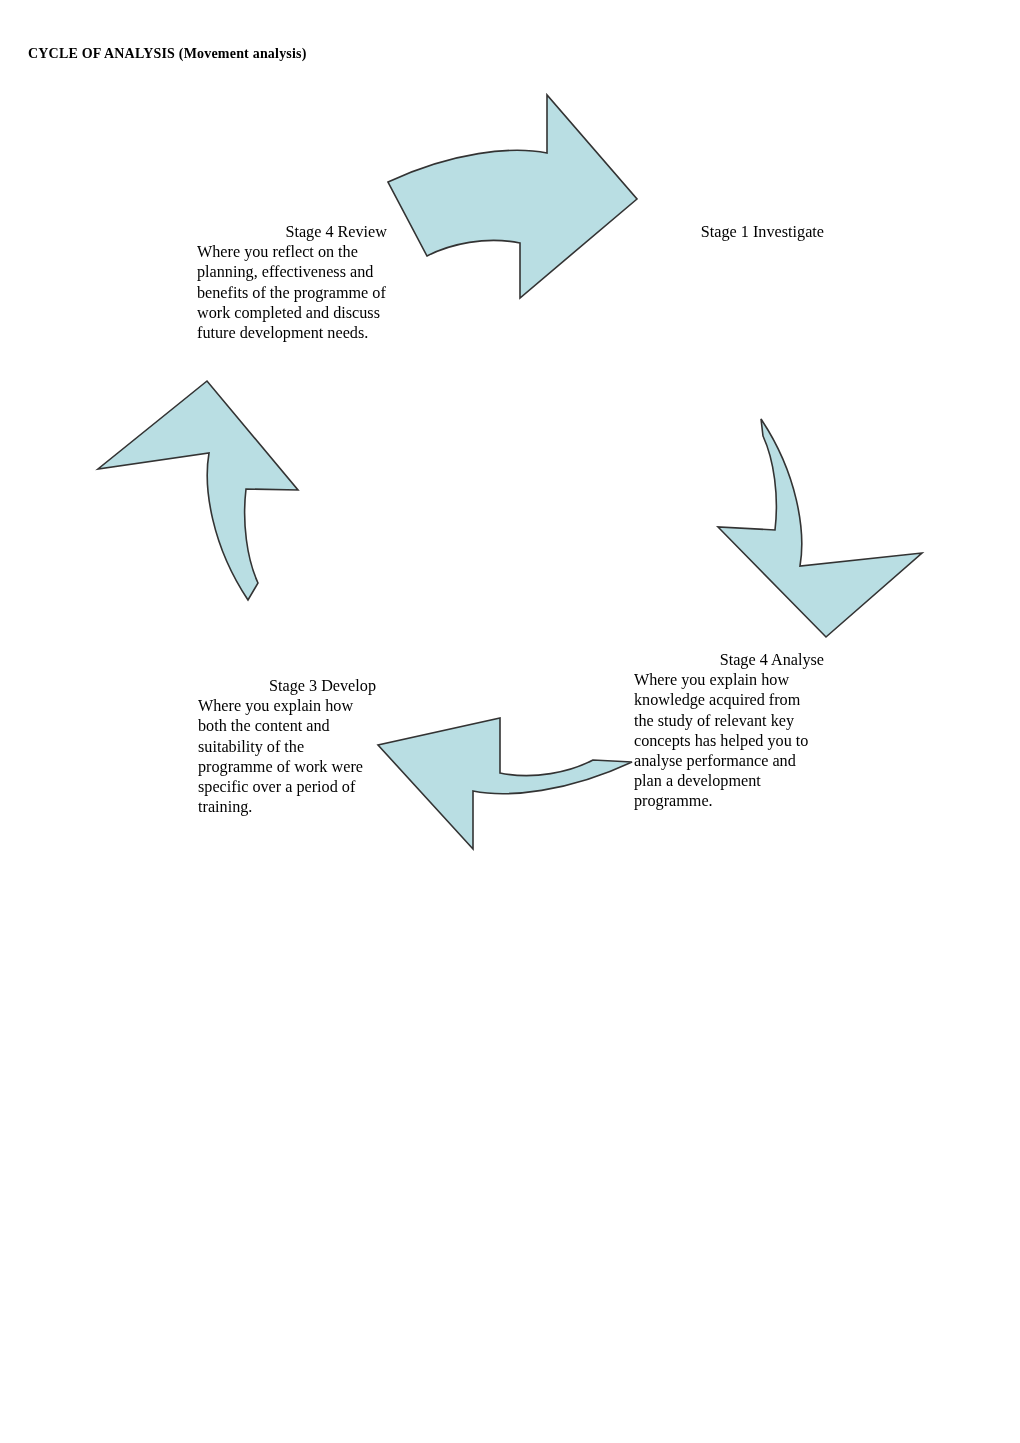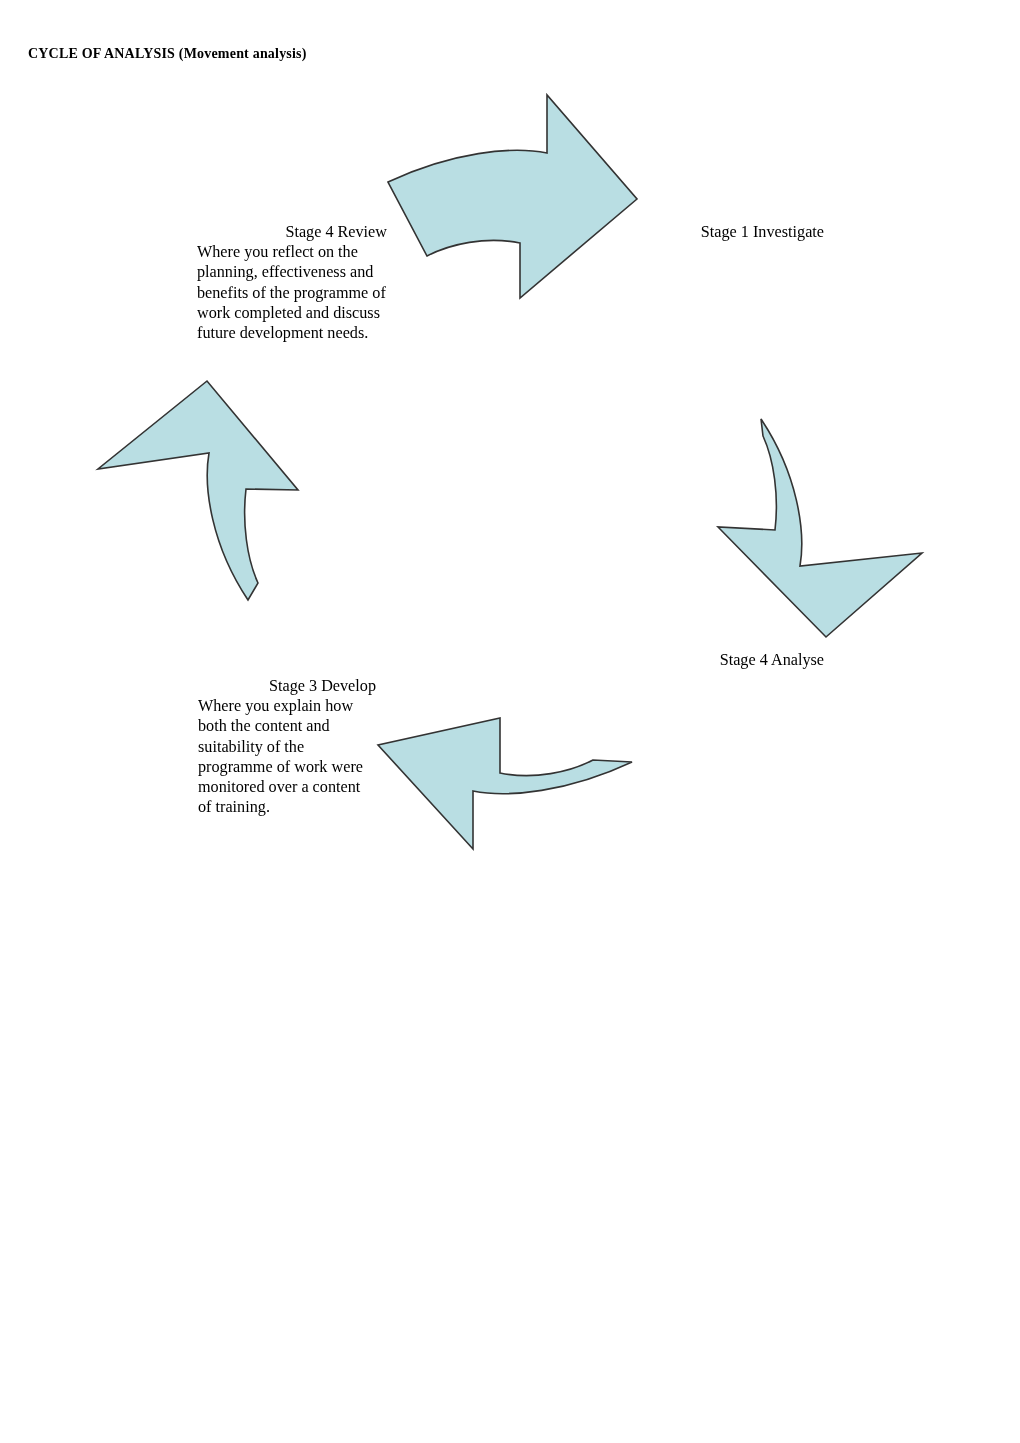--- a/index.html
+++ b/index.html
@@ -100,25 +100,26 @@
              C 242,523 247,559 258,583
              Z" fill="#b9dee3" stroke="#333333" stroke-width="1.6" stroke-linejoin="miter"></path>
   </svg>
 
   <div class="stage-block" id="stage-1">
     <span class="stage-heading">Stage 1 Investigate</span>
   </div>
 
   <div class="stage-block" id="stage-2">
     <span class="stage-heading">Stage 4 Analyse</span>
+    <span class="stage-body">Where you explain how knowledge acquired from the study of relevant key concepts has helped you to analyse performance and plan a development programme.</span>
   </div>
 
   <div class="stage-block" id="stage-3">
     <span class="stage-heading">Stage 3 Develop</span>
-    <span class="stage-body">Where you explain how both the content and suitability of the programme of work were monitored over a content of training.</span>
+    <span class="stage-body">Where you explain how both the content and suitability of the programme of work were specific over a period of training.</span>
   </div>
 
   <div class="stage-block" id="stage-4">
     <span class="stage-heading">Stage 4 Review</span>
     <span class="stage-body">Where you reflect on the planning, effectiveness and benefits of the programme of work completed and discuss future development needs.</span>
   </div>
 
 </div>
 
 </body></html>

